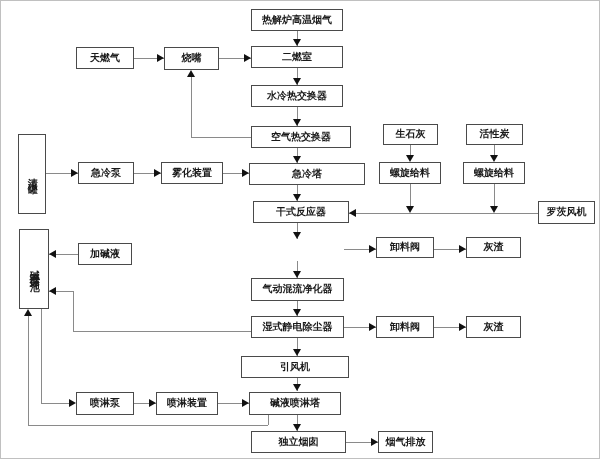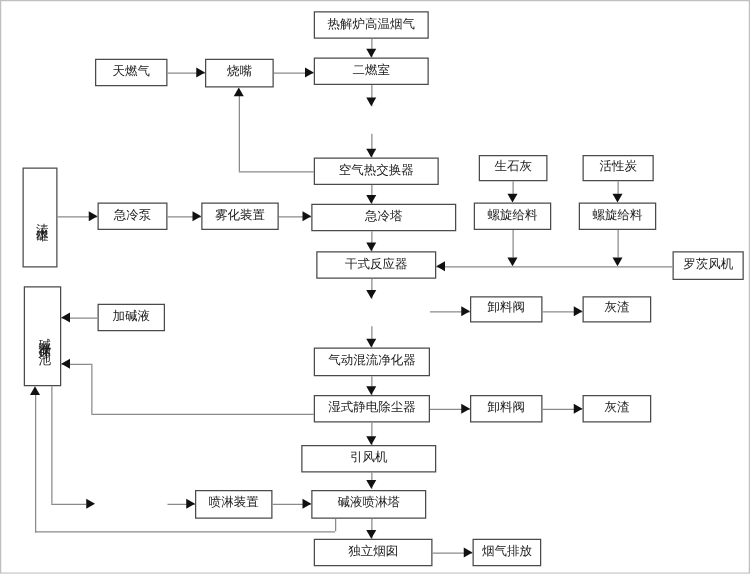--- a/index.html
+++ b/index.html
@@ -4,21 +4,21 @@
 <style>
   html,body{margin:0;padding:0;background:#f4f4f4;}
   #canvas{
     position:relative;width:600px;height:459px;background:#ffffff;
     border:1px solid #c0c0c0;box-sizing:border-box;overflow:hidden;
     font-family:"DejaVu Sans","Liberation Sans",sans-serif;
   }
   .box{
     position:absolute;box-sizing:border-box;border:1px solid #4a4a4a;
     background:#ffffff;display:flex;align-items:center;justify-content:center;
-    font-size:10px;font-weight:normal;color:#1a1a1a;text-align:center;
+    font-size:10px;font-weight:bold;color:#1a1a1a;text-align:center;
     line-height:1.05;white-space:nowrap;z-index:2;
   }
   .vbox{
     writing-mode:vertical-rl;text-orientation:upright;letter-spacing:3px;
     white-space:normal;
   }
   .hl{position:absolute;height:1px;background:#8a8a8a;z-index:1;}
   .vl{position:absolute;width:1px;background:#8a8a8a;z-index:1;}
   .ar,.al,.au,.ad{position:absolute;width:0;height:0;z-index:3;}
   .ar{border-top:4px solid transparent;border-bottom:4px solid transparent;border-left:7px solid #111;}
@@ -26,20 +26,21 @@
   .ad{border-left:4px solid transparent;border-right:4px solid transparent;border-top:7px solid #111;}
   .au{border-left:4px solid transparent;border-right:4px solid transparent;border-bottom:7px solid #111;}
 </style>
 </head>
 <body>
 
 <div id="canvas">
 
   <div class="box" style="left:250px;top:8px;width:92px;height:22px">热解炉高温烟气</div>
   <div class="box" style="left:250px;top:45px;width:92px;height:22px">二燃室</div>
+  <div class="box" style="left:250px;top:84px;width:92px;height:22px">水冷热交换器</div>
   <div class="box" style="left:250px;top:125px;width:100px;height:22px">空气热交换器</div>
   <div class="box" style="left:248px;top:162px;width:116px;height:22px">急冷塔</div>
   <div class="box" style="left:252px;top:200px;width:96px;height:22px">干式反应器</div>
   <div class="box" style="left:250px;top:277px;width:93px;height:23px">气动混流净化器</div>
   <div class="box" style="left:250px;top:315px;width:93px;height:22px">湿式静电除尘器</div>
   <div class="box" style="left:240px;top:355px;width:108px;height:22px">引风机</div>
   <div class="box" style="left:248px;top:391px;width:92px;height:23px">碱液喷淋塔</div>
   <div class="box" style="left:250px;top:430px;width:95px;height:22px">独立烟囱</div>
   <div class="box" style="left:377px;top:430px;width:55px;height:22px">烟气排放</div>
 
@@ -56,20 +57,21 @@
   <div class="box" style="left:462px;top:161px;width:62px;height:22px">螺旋给料</div>
   <div class="box" style="left:537px;top:200px;width:57px;height:23px">罗茨风机</div>
 
   <div class="box" style="left:375px;top:236px;width:58px;height:21px">卸料阀</div>
   <div class="box" style="left:465px;top:236px;width:55px;height:21px">灰渣</div>
   <div class="box" style="left:375px;top:315px;width:58px;height:22px">卸料阀</div>
   <div class="box" style="left:465px;top:315px;width:55px;height:22px">灰渣</div>
 
   <div class="box vbox" style="left:18px;top:228px;width:30px;height:80px">碱液循环池</div>
   <div class="box" style="left:77px;top:242px;width:54px;height:22px">加碱液</div>
+  <div class="box" style="left:75px;top:391px;width:58px;height:23px">喷淋泵</div>
   <div class="box" style="left:155px;top:391px;width:62px;height:23px">喷淋装置</div>
 
   <div class="vl" style="left:296px;top:30px;height:15px"></div>
     <div class="ad" style="left:292px;top:38px"></div>
   <div class="vl" style="left:296px;top:67px;height:17px"></div>
     <div class="ad" style="left:292px;top:77px"></div>
   <div class="vl" style="left:296px;top:106px;height:19px"></div>
     <div class="ad" style="left:292px;top:118px"></div>
   <div class="vl" style="left:296px;top:147px;height:15px"></div>
     <div class="ad" style="left:292px;top:155px"></div>

